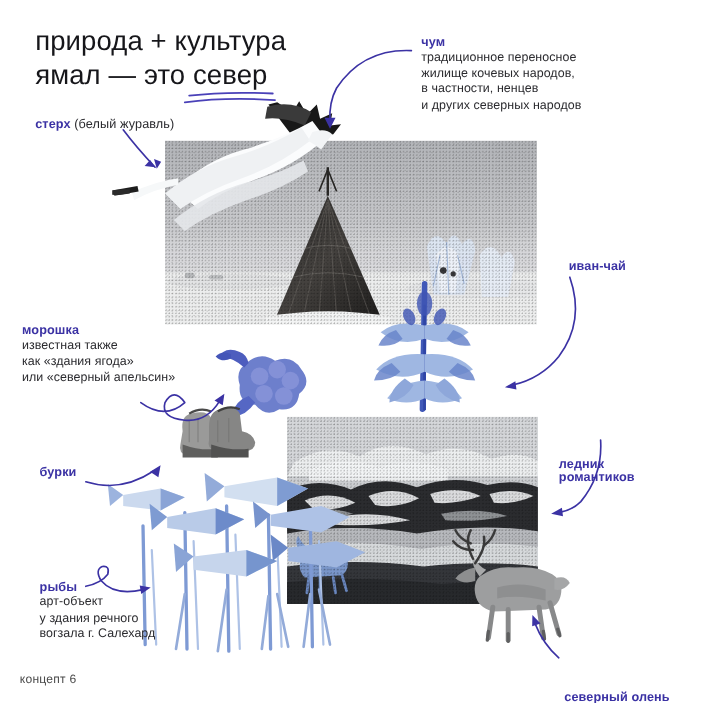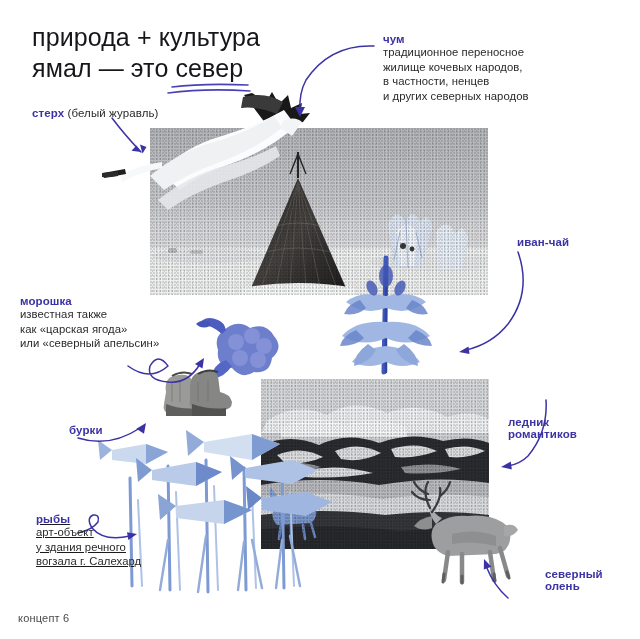--- a/index.html
+++ b/index.html
@@ -403,38 +403,38 @@
 и других северных народов</div>
   </div>
 
   <div class="lbl" style="left:505px;top:236px;margin-left:12px;">
     <div class="head">иван-чай</div>
   </div>
 
   <div class="lbl" style="left:20px;top:295px;">
     <div class="head">морошка</div>
     <div class="body">известная также
-как «царская ягода»
+как «здания ягода»
 или «северный апельсин»</div>
   </div>
 
-  <div class="lbl" style="left:36px;top:424px;margin-left:33px;">
+  <div class="lbl" style="left:36px;top:424px;">
     <div class="head">бурки</div>
   </div>
 
   <div class="lbl" style="left:508px;top:389px;margin-top:27px;">
     <div class="head">ледник романтиков</div>
   </div>
 
-  <div class="lbl" style="left:36px;top:513px;text-decoration:underline;">
+  <div class="lbl" style="left:36px;top:528px;">
     <div class="head">рыбы</div>
     <div class="body">арт-объект
 у здания речного
 вогзала г. Салехард</div>
   </div>
 
-  <div class="lbl" style="left:513px;top:568px;margin-left:32px;">
+  <div class="lbl" style="left:513px;top:628px;">
     <div class="head">северный олень</div>
   </div>
 
   <div class="footer">концепт 6</div>
 
 </div>
 
 </body></html>

